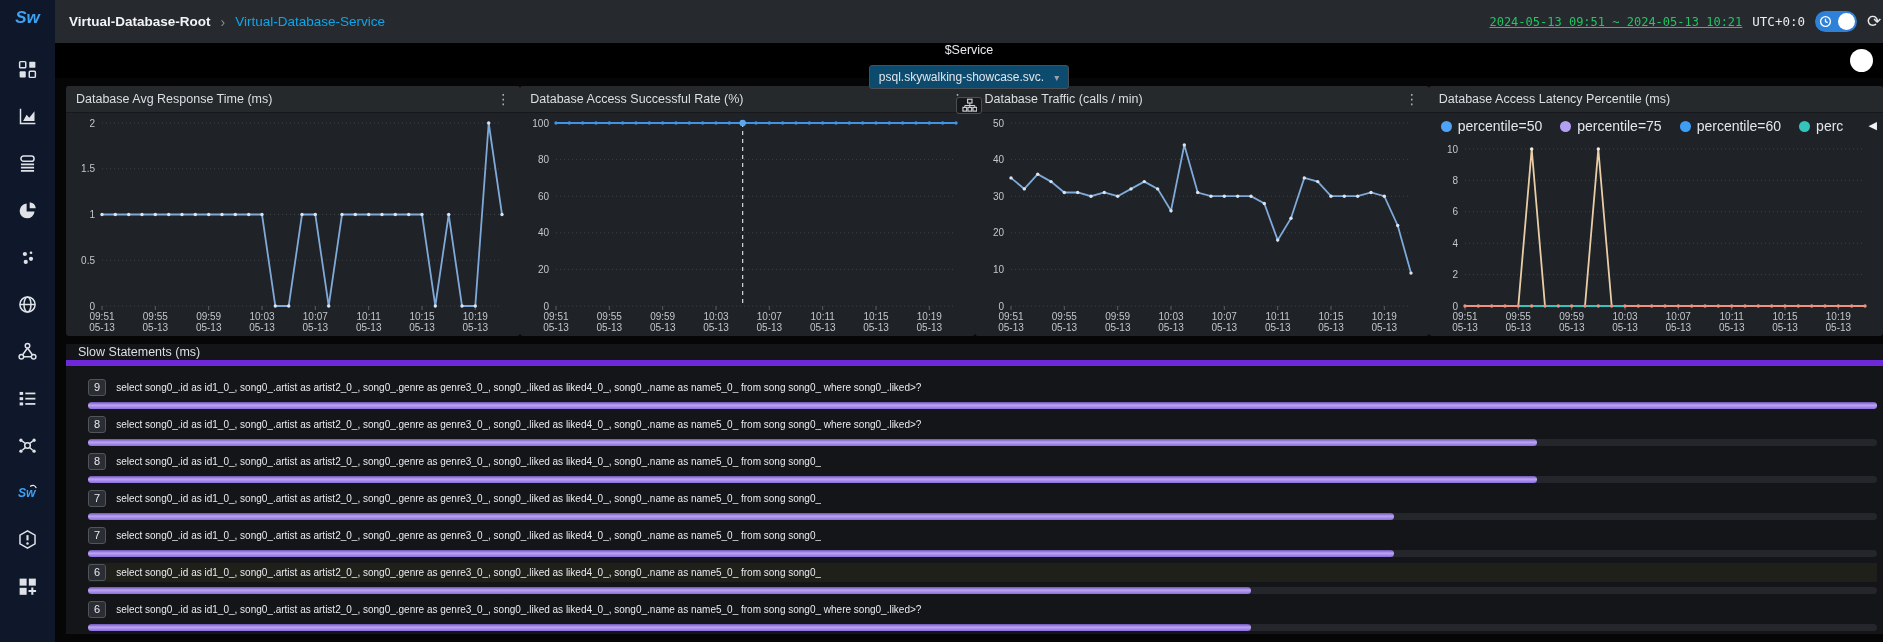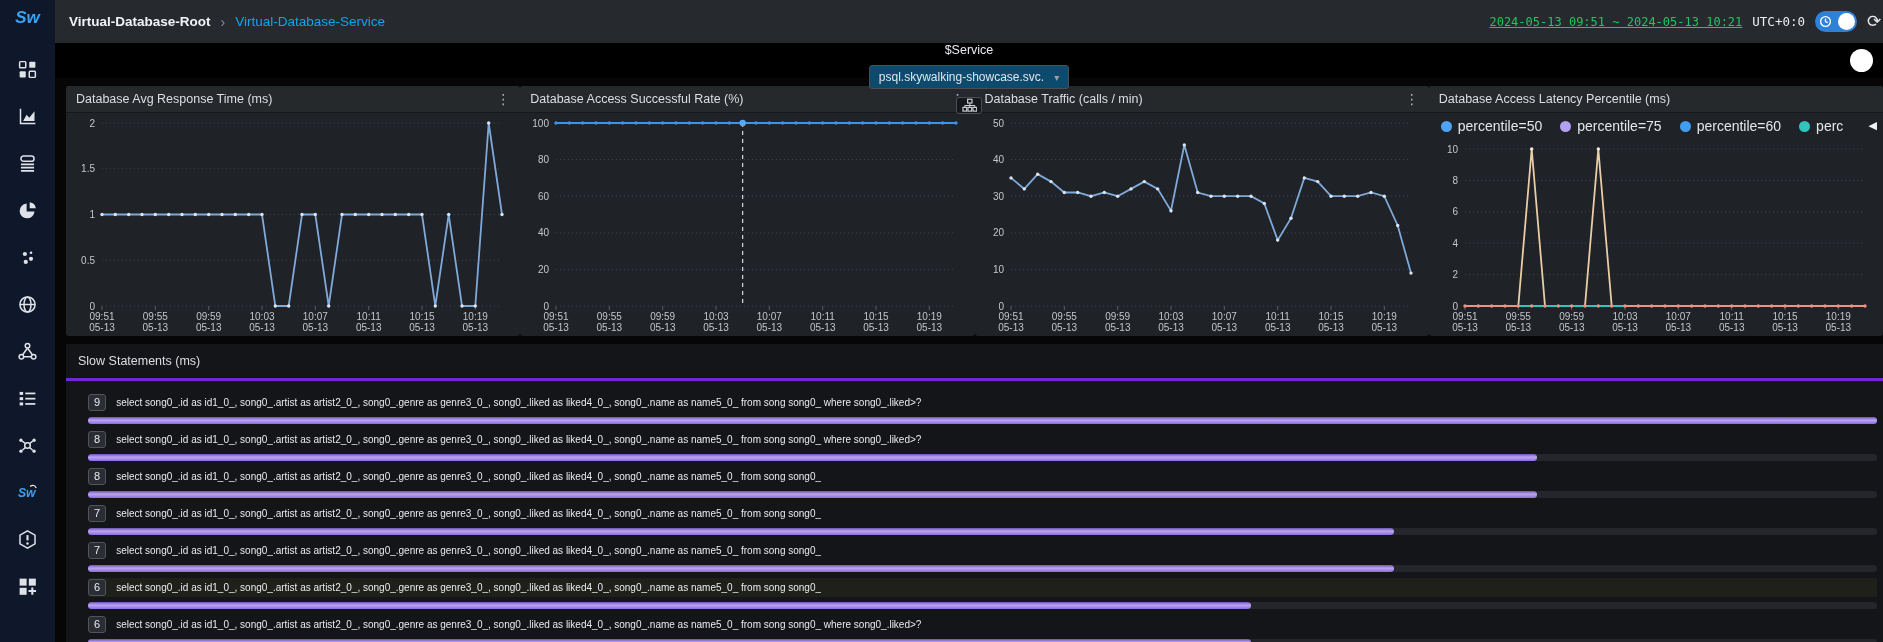--- a/index.html
+++ b/index.html
@@ -61,21 +61,21 @@
   .legend { height:26px; display:flex; align-items:center; gap:18px; padding:0 26px 0 12px;
             white-space:nowrap; overflow:hidden; position:relative; flex:0 0 auto; }
   .legend-item { display:flex; align-items:center; gap:6px; font-size:14px; color:#e3e6ea;
                  cursor:pointer; flex:0 0 auto; }
   .legend-dot { width:11px; height:11px; border-radius:50%; }
   .legend-pager { position:absolute; right:6px; top:6px; color:#f2f3f5; font-size:11px;
                   cursor:pointer; background:#1f2226; padding-left:4px; }
 
   
   .slow-panel { margin:2px 0 0 11px; background:#141518; min-height:290px; }
-  .slow-title { padding:10px 12px; font-size:12.5px; color:#dcdfe3; border-bottom:3px solid #6d28d9; }
+  .slow-title { padding:1px 12px; font-size:12.5px; color:#dcdfe3; border-bottom:6px solid #6d28d9; }
   .slow-rows { padding:12px 6px 0 22px; }
   .slow-row { margin-bottom:6px; }
   .stmt { display:flex; align-items:center; gap:10px; height:19px; padding:1px 4px 1px 0; }
   .stmt.hl { background:#1e2019; }
   .badge { min-width:15px; text-align:center; background:#2a2d33; border:1px solid #50545b;
            border-radius:3px; font-size:11px; height:17px; line-height:15px; padding:0 5px;
            color:#e8eaed; flex:0 0 auto; }
   .sql { font-size:10px; color:#e9ebee; white-space:nowrap; overflow:hidden; }
   .track { height:7px; background:#24262b; border-radius:4px; margin:5px 0 6px 0; }
   .bar { height:100%; border-radius:4px;

